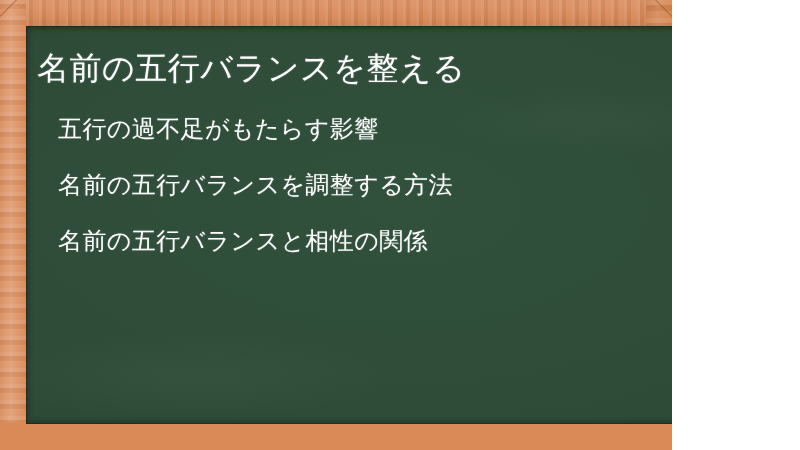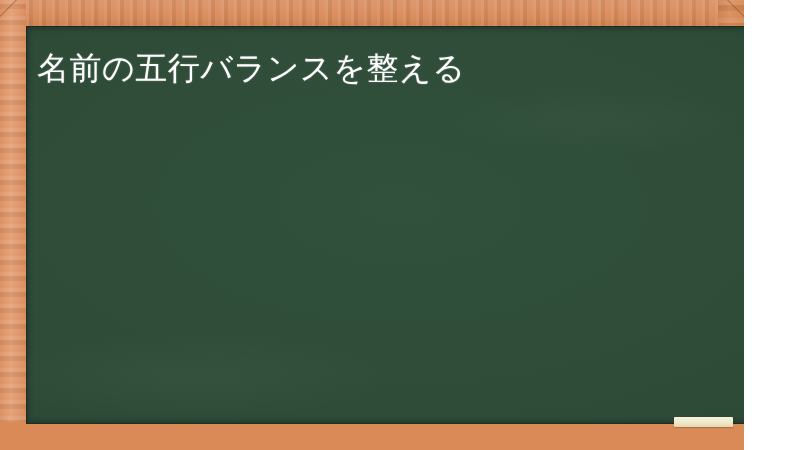--- a/index.html
+++ b/index.html
@@ -10,21 +10,21 @@
   body {
     width: 800px;
     height: 450px;
     overflow: hidden;
     font-family: "Liberation Sans", "DejaVu Sans", sans-serif;
   }
 
   
   #blackboard-scene {
     position: relative;
-    width: 744px;
+    width: 672px;
     height: 450px;
     background: #d9895a;
     overflow: hidden;
   }
 
   
   .wood {
     position: absolute;
   }
 
@@ -200,19 +200,24 @@
   <div class="mitre" id="mitre-top-left"></div>
   <div class="mitre" id="mitre-top-right"></div>
 
   <div id="chalkboard">
     <div id="chalk-dust"></div>
 
     <div id="board-content">
 
       <div id="board-title">名前の五行バランスを整える</div>
 
+      <ul id="outline-list">
+        <li class="outline-item">五行の過不足がもたらす影響</li>
+        <li class="outline-item">名前の五行バランスを調整する方法</li>
+        <li class="outline-item">名前の五行バランスと相性の関係</li>
+      </ul>
 
     </div>
   </div>
 
   <div id="chalk-stick"></div>
 
 </div>
 
 </body></html>

